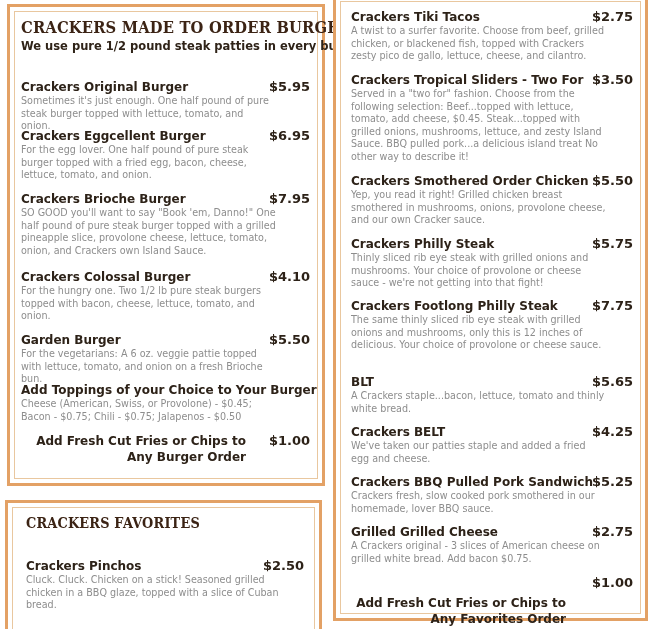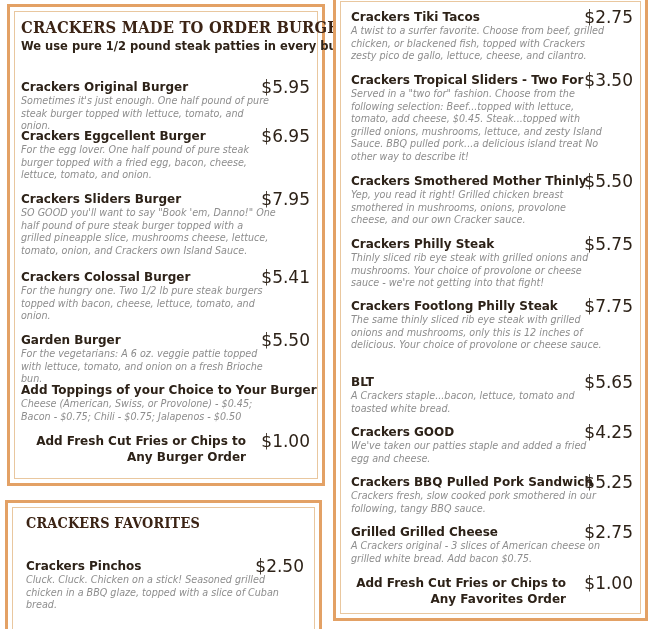--- a/index.html
+++ b/index.html
@@ -10,22 +10,22 @@
   #burgers { left:7px; top:4px; width:318px; height:482px; }
   #favorites { left:5px; top:500px; width:317px; height:140px; border-bottom:none; }
   #favorites .inner { bottom:-10px; border-bottom:none; }
   #right { left:333px; top:-6px; width:315px; height:627px; }
   .section-title { position:absolute; font-family:"DejaVu Serif", serif; font-weight:bold; color:#3b2314;
     letter-spacing:0.2px; text-transform:uppercase; transform:scaleX(0.92); transform-origin:left; white-space:nowrap; }
   .subtitle { position:absolute; font-weight:bold; font-size:11.5px; color:#2f2318; white-space:nowrap; }
   .item { position:absolute; left:0; right:0; }
   .item .name { position:absolute; left:0; top:0; font-size:12px; font-weight:bold; color:#2d2218; line-height:16px; white-space:nowrap;text-align:right; }
   .item .name.wrap { white-space:normal; width:225px; }
-  .item .price { position:absolute; right:0; top:0; font-size:17px; font-weight:normal; color:#2d2218; line-height:16px; }
-  .item .desc { position:absolute; left:0; top:16px; font-size:9.6px; font-style:italic; color:#8d8d8d; line-height:12.6px; width:255px; }
+  .item .price { position:absolute; right:0; top:0; font-size:13px; font-weight:bold; color:#2d2218; line-height:16px; }
+  .item .desc { position:absolute; left:0; top:16px; font-size:9.6px; color:#8d8d8d; line-height:12.6px; width:255px; }
   .col { position:absolute; }
 </style>
 </head>
 <body>
 
 <div class="panel" id="burgers">
   <div class="inner"></div>
   <div class="section-title" style="left:11px;top:11px;font-size:16px;">Crackers Made to Order Burgers</div>
   <div class="subtitle" style="left:11px;top:32px;">We use pure 1/2 pound steak patties in every burger.</div>
   <div class="col" style="left:11px;right:12px;top:0;bottom:0;">
@@ -33,27 +33,27 @@
       <span class="name">Crackers Original Burger</span>
       <span class="price">$5.95</span>
       <div class="desc">Sometimes it's just enough. One half pound of pure steak burger topped with lettuce, tomato, and onion.</div>
     </div>
     <div class="item" style="top:121px;">
       <span class="name">Crackers Eggcellent Burger</span>
       <span class="price">$6.95</span>
       <div class="desc">For the egg lover. One half pound of pure steak burger topped with a fried egg, bacon, cheese, lettuce, tomato, and onion.</div>
     </div>
     <div class="item" style="top:184px;">
-      <span class="name">Crackers Sliders Burger</span>
+      <span class="name">Crackers Brioche Burger</span>
       <span class="price">$7.95</span>
-      <div class="desc">SO GOOD you'll want to say "Book 'em, Danno!" One half pound of pure steak burger topped with a grilled pineapple slice, mushrooms cheese, lettuce, tomato, onion, and Crackers own Island Sauce.</div>
+      <div class="desc">SO GOOD you'll want to say "Book 'em, Danno!" One half pound of pure steak burger topped with a grilled pineapple slice, provolone cheese, lettuce, tomato, onion, and Crackers own Island Sauce.</div>
     </div>
     <div class="item" style="top:262px;">
       <span class="name">Crackers Colossal Burger</span>
-      <span class="price">$5.41</span>
+      <span class="price">$4.10</span>
       <div class="desc">For the hungry one. Two 1/2 lb pure steak burgers topped with bacon, cheese, lettuce, tomato, and onion.</div>
     </div>
     <div class="item" style="top:325px;">
       <span class="name">Garden Burger</span>
       <span class="price">$5.50</span>
       <div class="desc">For the vegetarians: A 6 oz. veggie pattie topped with lettuce, tomato, and onion on a fresh Brioche bun.</div>
     </div>
     <div class="item" style="top:375px;">
       <span class="name">Add Toppings of your Choice to Your Burger</span>
       <span class="price"></span>
@@ -85,52 +85,52 @@
       <span class="name">Crackers Tiki Tacos</span>
       <span class="price">$2.75</span>
       <div class="desc">A twist to a surfer favorite. Choose from beef, grilled chicken, or blackened fish, topped with Crackers zesty pico de gallo, lettuce, cheese, and cilantro.</div>
     </div>
     <div class="item" style="top:75px;">
       <span class="name">Crackers Tropical Sliders - Two For</span>
       <span class="price">$3.50</span>
       <div class="desc">Served in a "two for" fashion. Choose from the following selection: Beef...topped with lettuce, tomato, add cheese, $0.45. Steak...topped with grilled onions, mushrooms, lettuce, and zesty Island Sauce. BBQ pulled pork...a delicious island treat No other way to describe it!</div>
     </div>
     <div class="item" style="top:176px;">
-      <span class="name">Crackers Smothered Mother Thinly</span>
+      <span class="name">Crackers Smothered Order Chicken</span>
       <span class="price">$5.50</span>
       <div class="desc">Yep, you read it right! Grilled chicken breast smothered in mushrooms, onions, provolone cheese, and our own Cracker sauce.</div>
     </div>
     <div class="item" style="top:239px;">
       <span class="name">Crackers Philly Steak</span>
       <span class="price">$5.75</span>
       <div class="desc">Thinly sliced rib eye steak with grilled onions and mushrooms. Your choice of provolone or cheese sauce - we're not getting into that fight!</div>
     </div>
     <div class="item" style="top:301px;">
       <span class="name">Crackers Footlong Philly Steak</span>
       <span class="price">$7.75</span>
       <div class="desc">The same thinly sliced rib eye steak with grilled onions and mushrooms, only this is 12 inches of delicious. Your choice of provolone or cheese sauce.</div>
     </div>
     <div class="item" style="top:377px;">
       <span class="name">BLT</span>
       <span class="price">$5.65</span>
-      <div class="desc">A Crackers staple...bacon, lettuce, tomato and toasted white bread.</div>
+      <div class="desc">A Crackers staple...bacon, lettuce, tomato and thinly white bread.</div>
     </div>
     <div class="item" style="top:427px;">
-      <span class="name">Crackers GOOD</span>
+      <span class="name">Crackers BELT</span>
       <span class="price">$4.25</span>
       <div class="desc">We've taken our patties staple and added a fried egg and cheese.</div>
     </div>
     <div class="item" style="top:477px;">
       <span class="name">Crackers BBQ Pulled Pork Sandwich</span>
       <span class="price">$5.25</span>
-      <div class="desc">Crackers fresh, slow cooked pork smothered in our following, tangy BBQ sauce.</div>
+      <div class="desc">Crackers fresh, slow cooked pork smothered in our homemade, lover BBQ sauce.</div>
     </div>
     <div class="item" style="top:527px;">
       <span class="name">Grilled Grilled Cheese</span>
       <span class="price">$2.75</span>
       <div class="desc">A Crackers original - 3 slices of American cheese on grilled white bread. Add bacon $0.75.</div>
     </div>
     <div class="item" style="top:578px;">
-      <span class="name wrap" style="width:215px;">Add Fresh Cut Fries or Chips to Any Favorites Order</span>
+      <span class="name wrap" style="width:215px;margin-top:20px;">Add Fresh Cut Fries or Chips to Any Favorites Order</span>
       <span class="price">$1.00</span>
     </div>
   </div>
 </div>
 
 </body></html>

